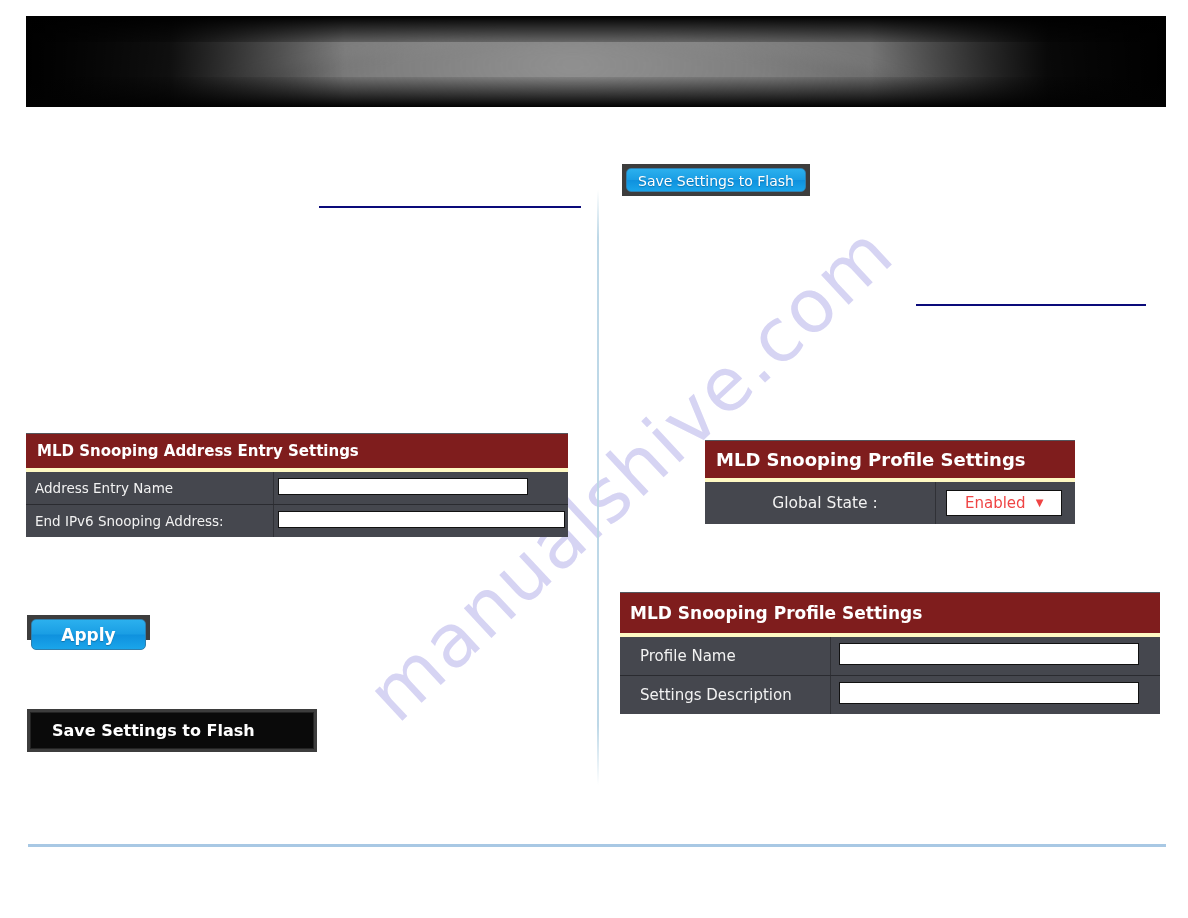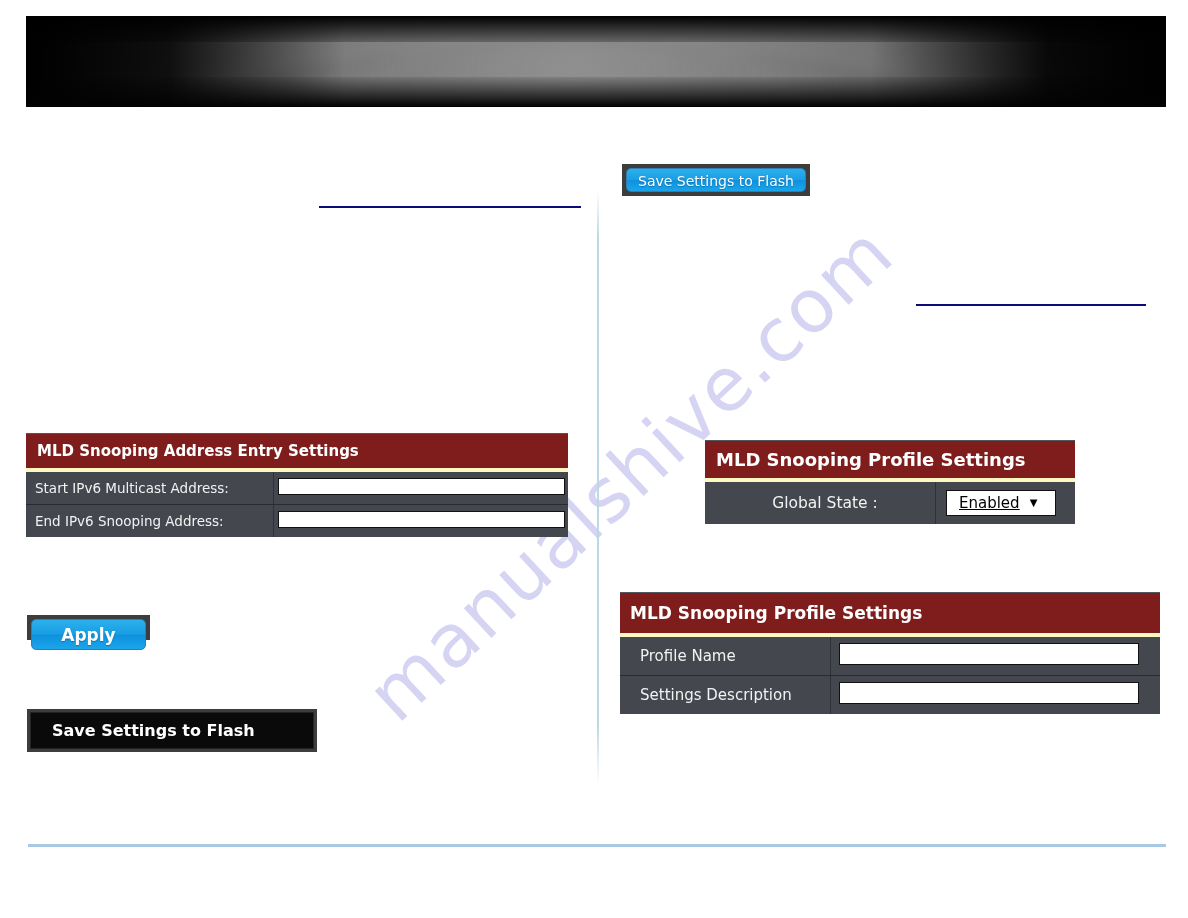--- a/index.html
+++ b/index.html
@@ -199,29 +199,28 @@
     text-align: center;
   }
   #profile-state-table td.field-cell {
     padding: 0 0 0 10px;
   }
 
   .select-box {
     display: inline-block;
     background: #ffffff;
     border: 1px solid #111;
-    color: #000000;
+    color: #ef4444;
     font-size: 15px;
     height: 24px;
     line-height: 24px;
-    padding: 0 4px 0 12px;
+    padding: 0 4px 0 18px;
     min-width: 92px;
     position: relative;
     white-space: nowrap;
-    text-decoration: underline;
   }
   .select-box .caret {
     display: inline-block;
     margin-left: 10px;
     font-size: 10px;
     line-height: 24px;
     vertical-align: top;
   }
 
   
@@ -340,23 +339,23 @@
 <div class="btn-frame" id="save-flash-top">
   <span class="btn-blue">Save Settings to Flash</span>
 </div>
 
 <table class="settings-table" id="address-entry-table">
   <tbody>
     <tr class="th-row">
       <td colspan="2">MLD Snooping Address Entry Settings</td>
     </tr>
     <tr>
-      <td class="label-cell">Start IPv6 Multicast Address:</td>
+      <td class="label-cell">Address Entry Name</td>
       <td class="field-cell">
-        <span class="txtbox" style="width:287px;"></span>
+        <span class="txtbox" style="width:250px;"></span>
       </td>
     </tr>
     <tr>
       <td class="label-cell">End IPv6 Snooping Address:</td>
       <td class="field-cell">
         <span class="txtbox" style="width:287px;"></span>
       </td>
     </tr>
   </tbody>
 </table>

